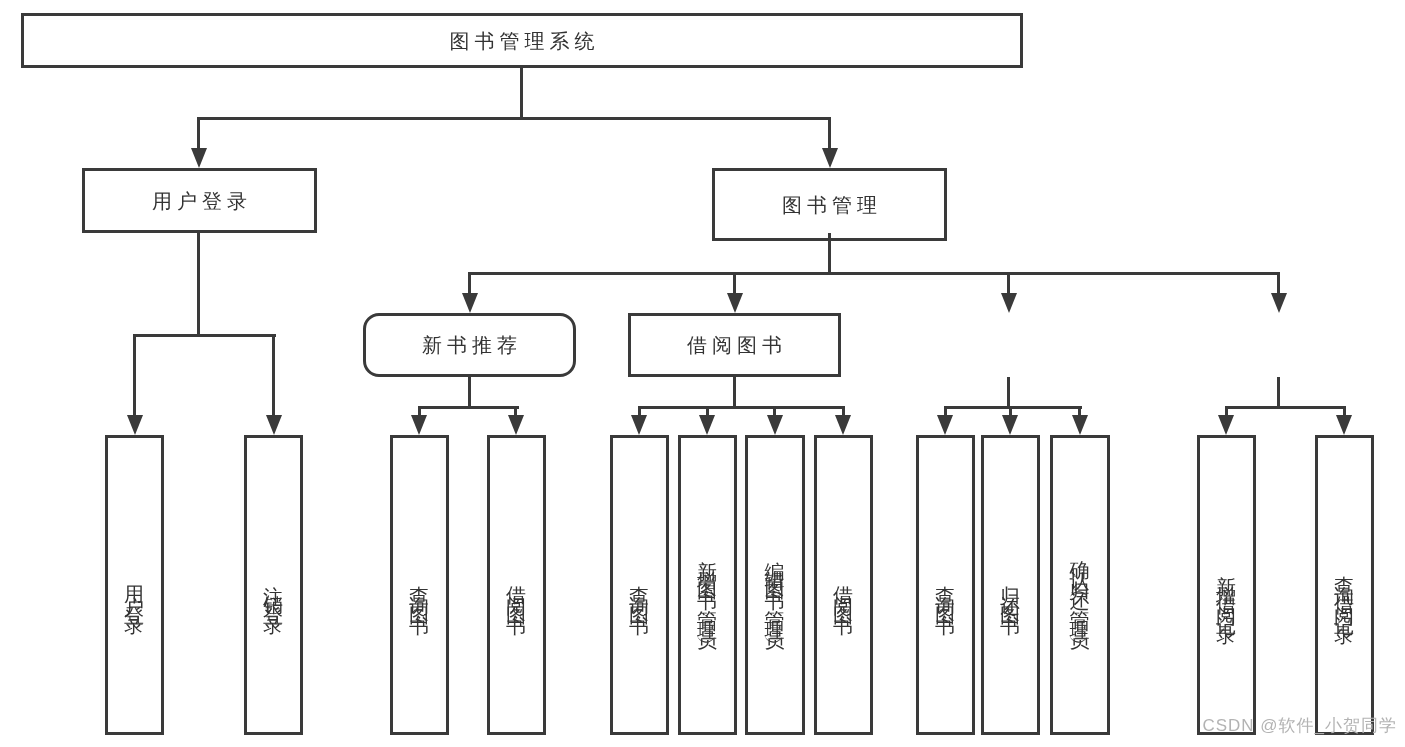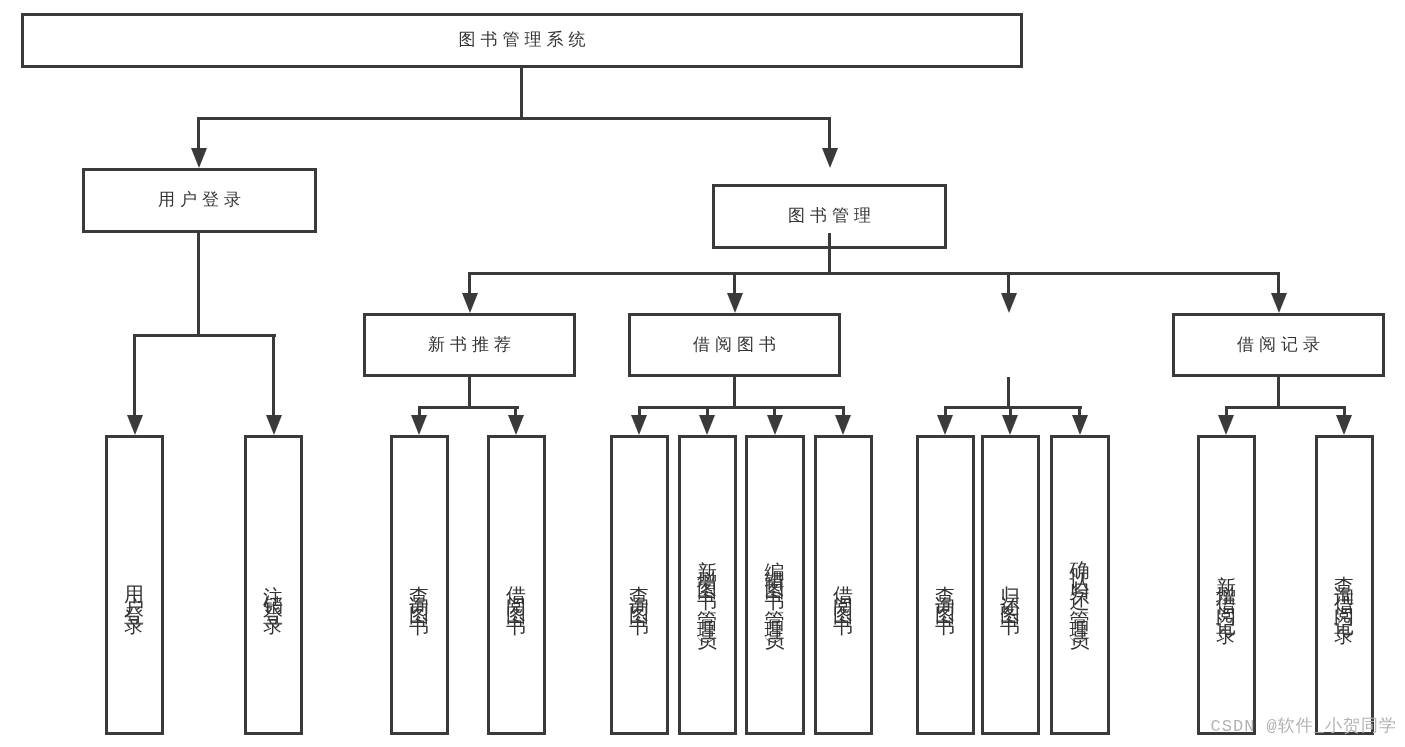--- a/index.html
+++ b/index.html
@@ -1,50 +1,50 @@
 <!DOCTYPE html>
 <html style="--line: #3a3a3a; --text: #333333; --watermark: #b3b3b3; --background: #ffffff;"><head>
 <meta charset="utf-8">
 <style>
   html,body{margin:0;padding:0;}
   body{font-family:"Liberation Sans","DejaVu Sans",sans-serif;background:var(--background,#fff);}
   #stage{position:relative;width:1405px;height:747px;background:var(--background,#fff);overflow:hidden;}
   .box{position:absolute;box-sizing:border-box;border:3px solid var(--line,#3a3a3a);
        background:#fff;display:flex;align-items:center;justify-content:center;}
-  .hlabel{font-size:17px;color:var(--text,#333);letter-spacing:5px;margin-right:-5px;
+  .hlabel{font-size:20px;color:var(--text,#333);letter-spacing:5px;margin-right:-5px;
           white-space:nowrap;line-height:1.2;}
   .vlabel{writing-mode:vertical-rl;text-orientation:mixed;font-size:20px;color:var(--text,#333);
           letter-spacing:10px;margin-bottom:-10px;line-height:1;white-space:nowrap;}
   .cline{position:absolute;background:var(--line,#3a3a3a);}
   .arrow{position:absolute;width:0;height:0;
          border-left:8px solid transparent;border-right:8px solid transparent;
          border-top:20px solid var(--line,#3a3a3a);}
   .watermark{position:absolute;right:8px;top:714px;font-size:17px;letter-spacing:1px;
-             color:var(--watermark,#b3b3b3);z-index:5;white-space:nowrap;font-family:Liberation Mono, monospace;}
+             color:var(--watermark,#b3b3b3);z-index:5;white-space:nowrap;}
 </style>
 </head>
 <body>
 
 <div id="stage">
 
   <div class="box" style="left:21px;top:13px;width:1002px;height:55px;">
     <span class="hlabel">图书管理系统</span>
   </div>
 
   <div class="cline" style="left:520px;top:68px;width:3px;height:51px;"></div>
   <div class="cline" style="left:197px;top:117px;width:634px;height:3px;"></div>
   <div class="cline" style="left:197px;top:117px;width:3px;height:33px;"></div>
   <div class="arrow" style="left:191px;top:148px;"></div>
   <div class="cline" style="left:828px;top:117px;width:3px;height:33px;"></div>
   <div class="arrow" style="left:822px;top:148px;"></div>
 
   <div class="box" style="left:82px;top:168px;width:235px;height:65px;">
     <span class="hlabel">用户登录</span>
   </div>
-  <div class="box" style="left:712px;top:168px;width:235px;height:65px;margin-top:16px;">
+  <div class="box" style="left:712px;top:168px;width:235px;height:73px;">
     <span class="hlabel">图书管理</span>
   </div>
 
   <div class="cline" style="left:197px;top:233px;width:3px;height:103px;"></div>
   <div class="cline" style="left:133px;top:334px;width:143px;height:3px;"></div>
   <div class="cline" style="left:133px;top:334px;width:3px;height:83px;"></div>
   <div class="arrow" style="left:127px;top:415px;"></div>
   <div class="cline" style="left:272px;top:334px;width:3px;height:83px;"></div>
   <div class="arrow" style="left:266px;top:415px;"></div>
 
@@ -52,28 +52,25 @@
   <div class="cline" style="left:468px;top:272px;width:812px;height:3px;"></div>
   <div class="cline" style="left:468px;top:272px;width:3px;height:24px;"></div>
   <div class="arrow" style="left:462px;top:293px;"></div>
   <div class="cline" style="left:733px;top:272px;width:3px;height:24px;"></div>
   <div class="arrow" style="left:727px;top:293px;"></div>
   <div class="cline" style="left:1007px;top:272px;width:3px;height:24px;"></div>
   <div class="arrow" style="left:1001px;top:293px;"></div>
   <div class="cline" style="left:1277px;top:272px;width:3px;height:24px;"></div>
   <div class="arrow" style="left:1271px;top:293px;"></div>
 
-  <div class="box" style="left:363px;top:313px;width:213px;height:64px;">
+  <div class="box" style="left:363px;top:313px;width:213px;height:64px;border-radius:16px;">
     <span class="hlabel">新书推荐</span>
   </div>
   <div class="box" style="left:628px;top:313px;width:213px;height:64px;">
     <span class="hlabel">借阅图书</span>
-  </div>
-  <div class="box" style="left:1172px;top:313px;width:213px;height:64px;">
-    <span class="hlabel">借阅记录</span>
   </div>
 
   <div class="cline" style="left:468px;top:377px;width:3px;height:31px;"></div>
   <div class="cline" style="left:418px;top:406px;width:101px;height:3px;"></div>
   <div class="cline" style="left:418px;top:406px;width:3px;height:11px;"></div>
   <div class="arrow" style="left:411px;top:415px;"></div>
   <div class="cline" style="left:514px;top:406px;width:3px;height:11px;"></div>
   <div class="arrow" style="left:508px;top:415px;"></div>
 
   <div class="cline" style="left:733px;top:377px;width:3px;height:31px;"></div>

